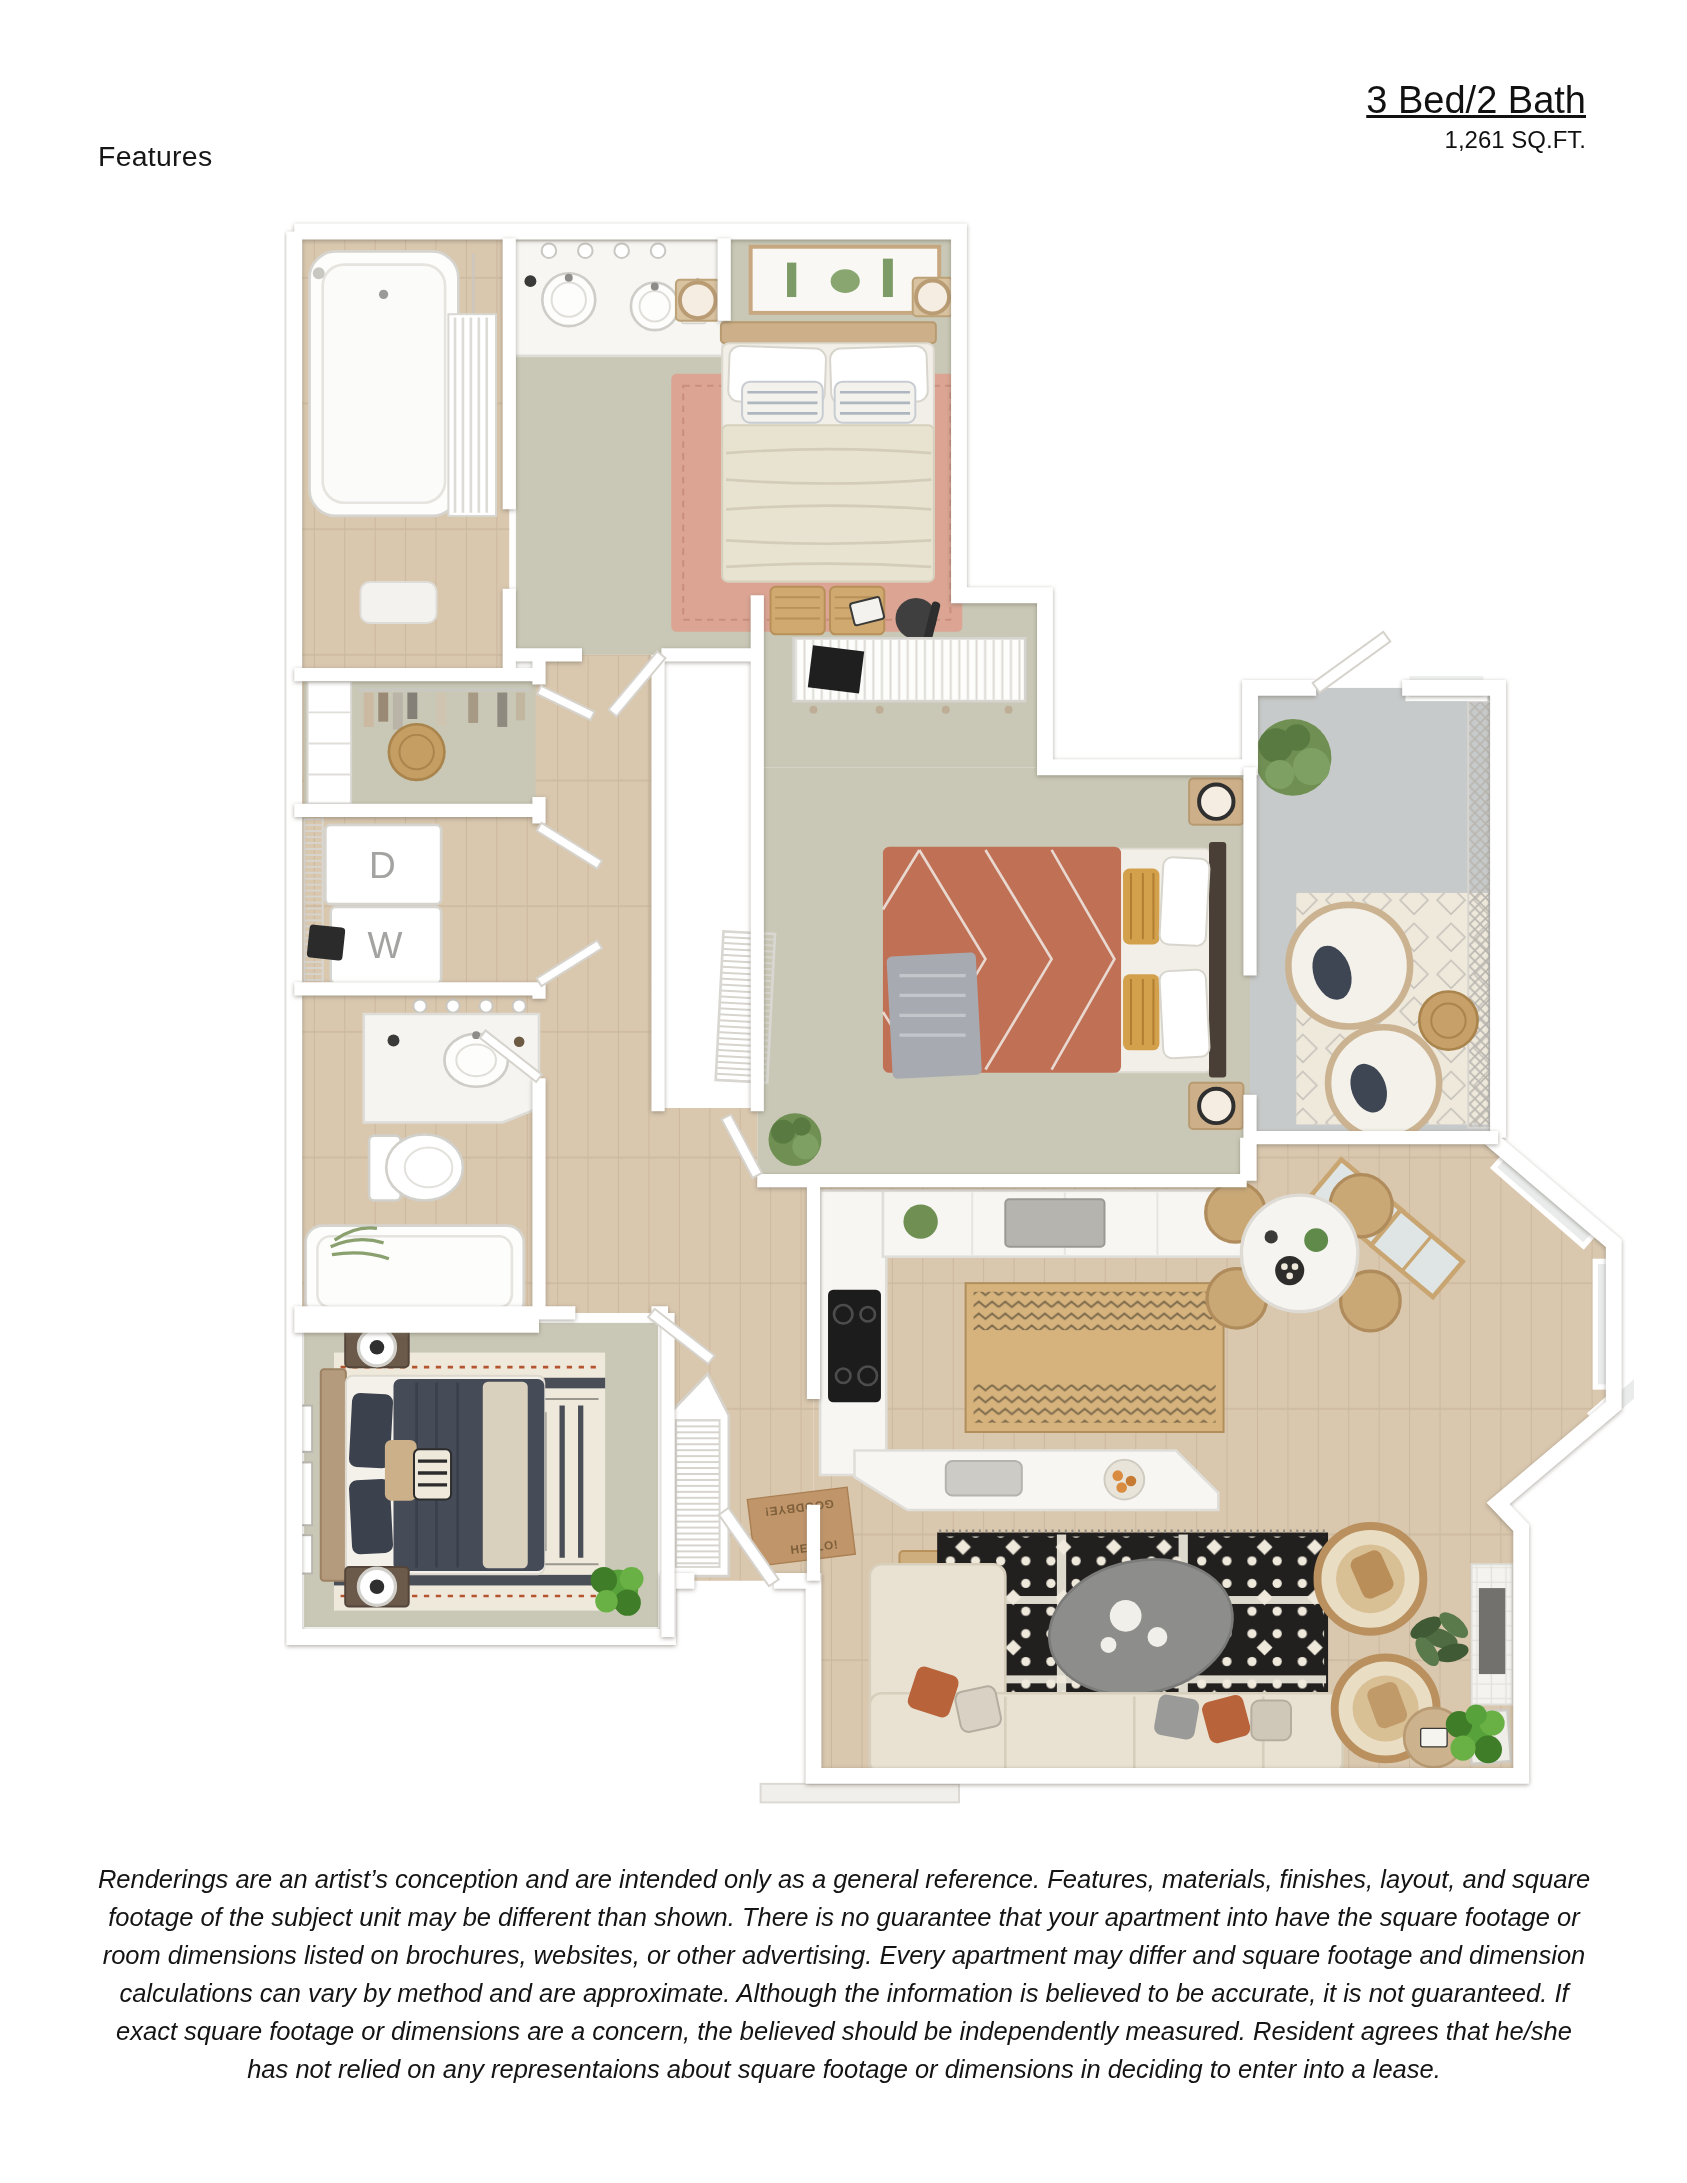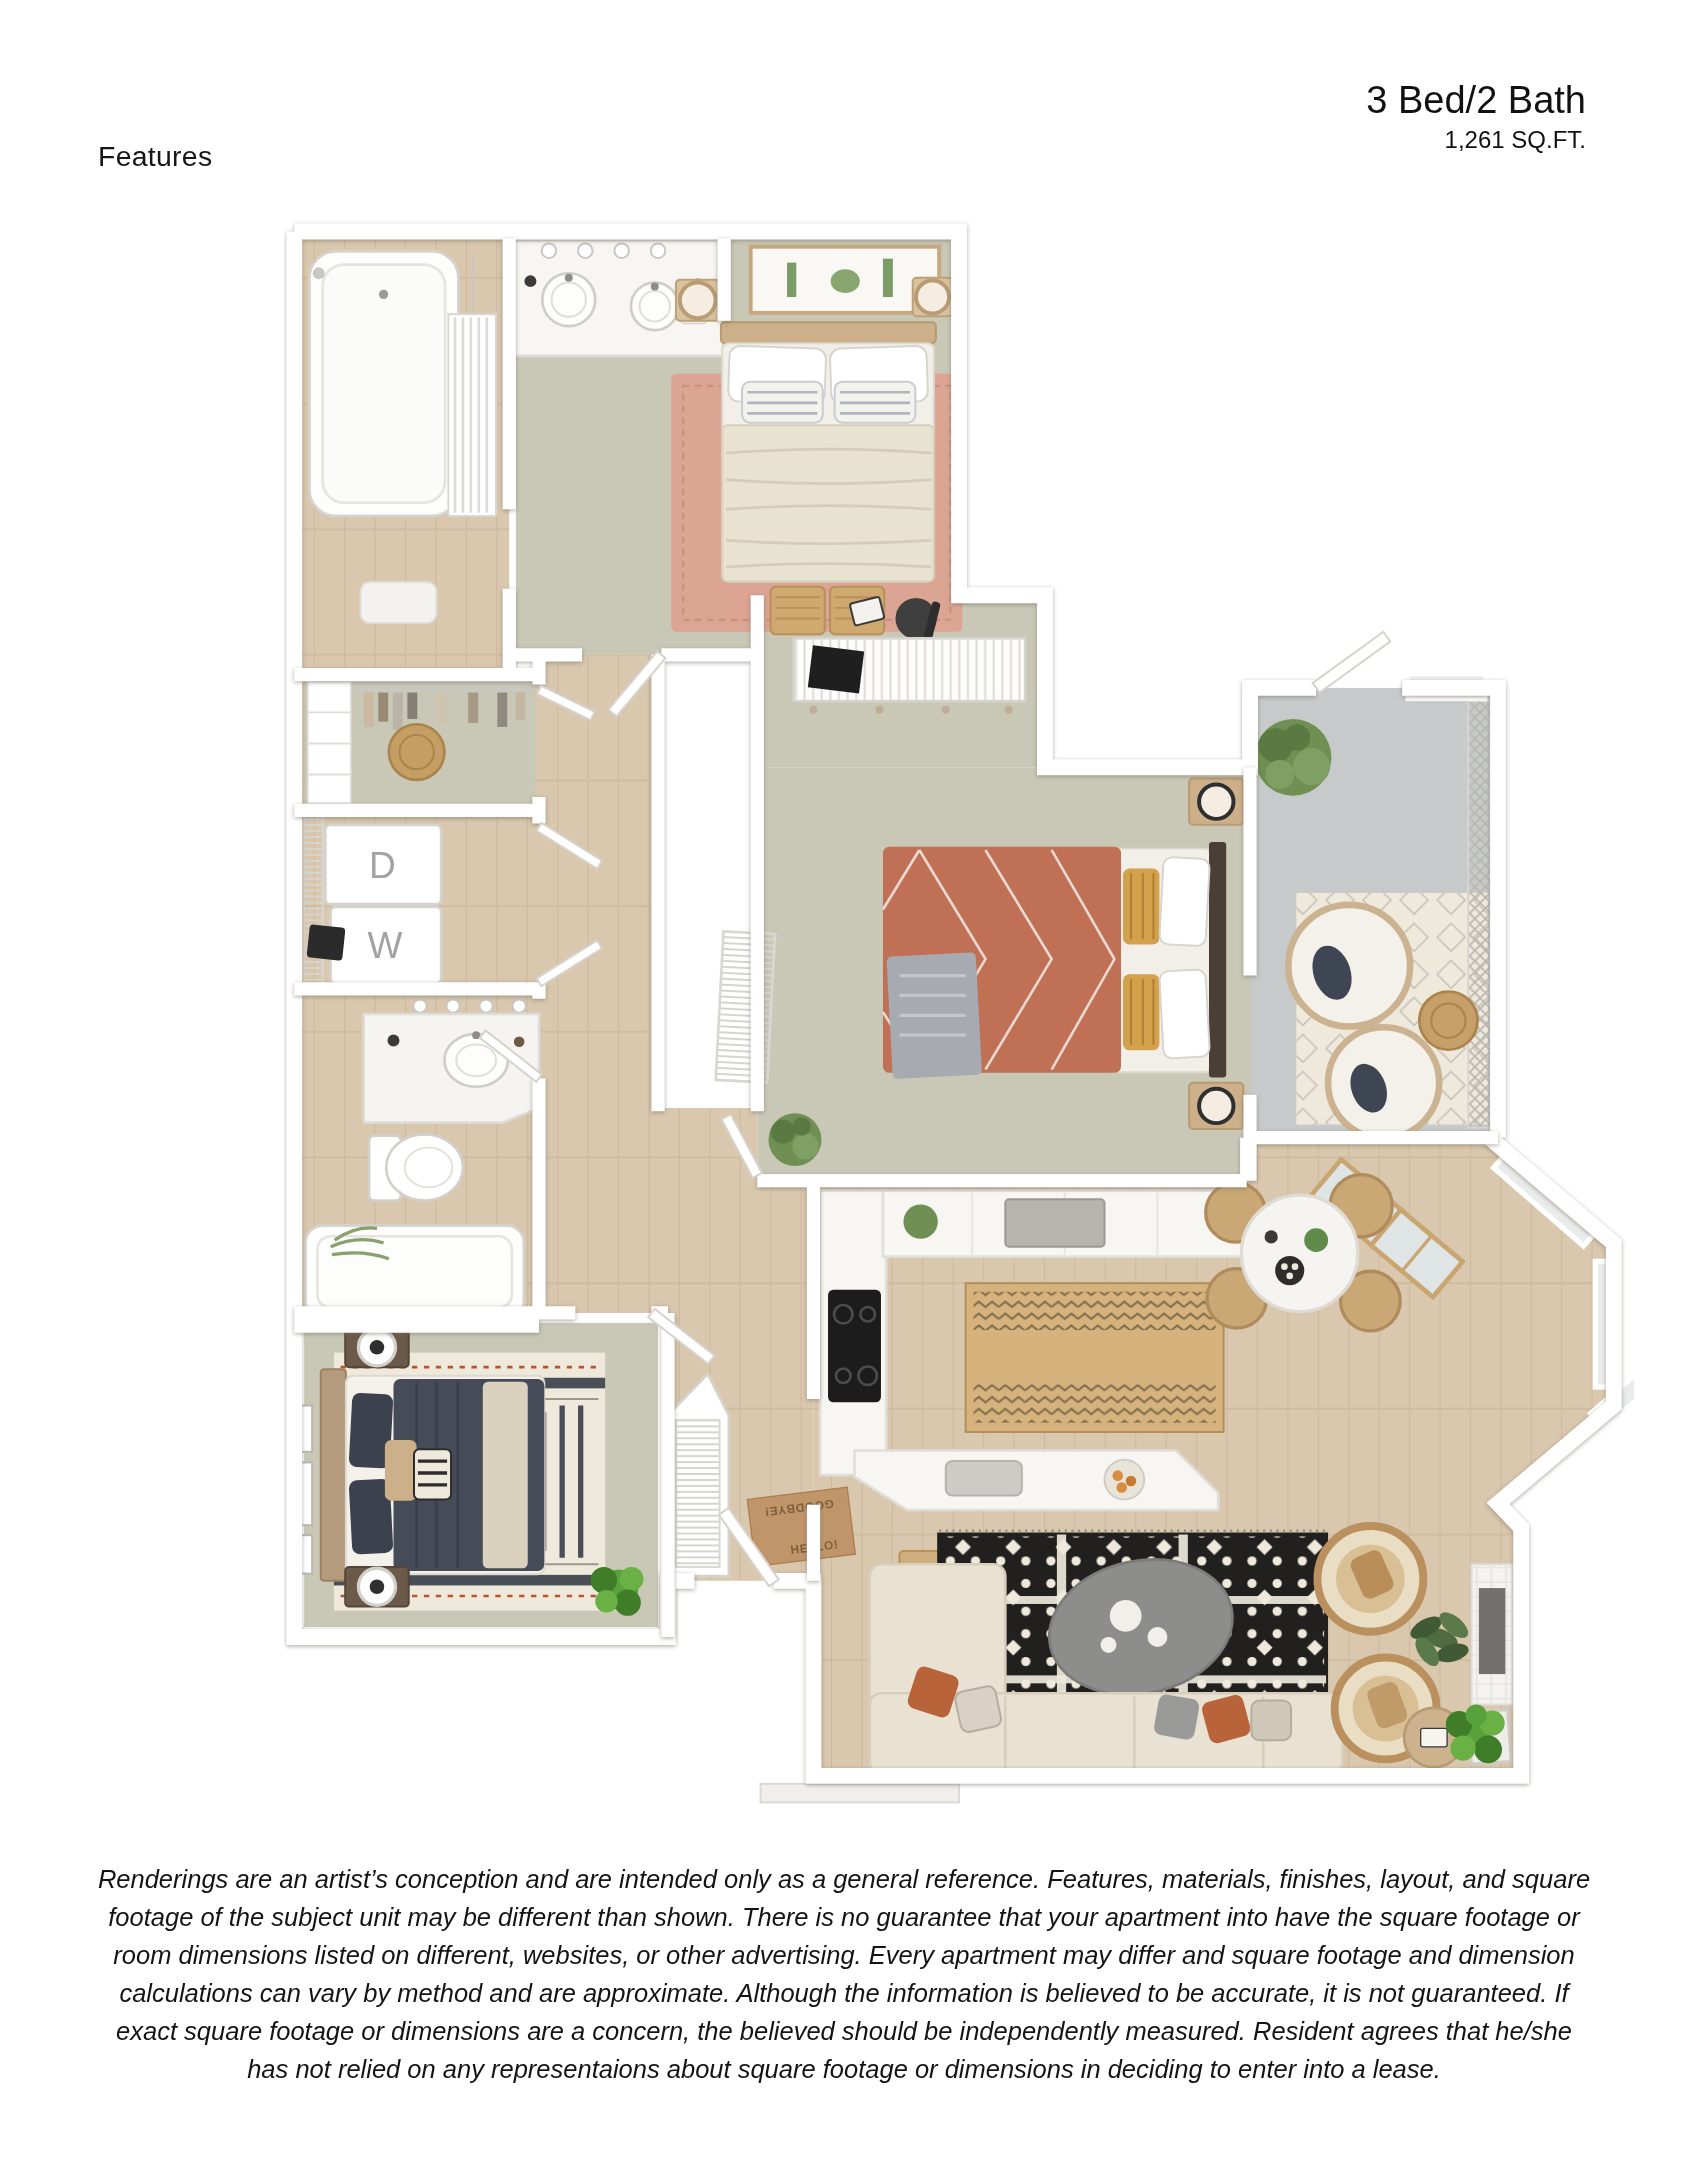--- a/index.html
+++ b/index.html
@@ -1,20 +1,20 @@
 <!DOCTYPE html>
 <html style="font-size:10.6px"><head>
 <meta charset="utf-8">
 <style>
   html,body{margin:0;padding:0;background:#ffffff;}
   #page{position:relative;width:1687px;height:2183px;background:#ffffff;overflow:hidden;
         font-family:"Liberation Sans",sans-serif;color:#1c1c1c;}
   #brand{position:absolute;left:98px;top:140px;font-size:28.4px;letter-spacing:0.3px;color:#161616;}
   #hdr-right{position:absolute;top:79px;right:101px;display:flex;flex-direction:column;align-items:flex-end;}
-  #unit-type{font-size:38px;line-height:42px;color:#111;}
+  #unit-type{font-size:38px;line-height:42px;color:#111;text-decoration:underline;}
   #unit-area{font-size:24px;line-height:37px;color:#111;}
   #plan{position:absolute;left:284px;top:215px;width:1350px;height:1594px;}
   #disclaimer{position:absolute;left:73px;top:1860px;width:1542px;text-align:center;
       font-style:italic;font-size:25.5px;line-height:38px;color:#141414;}
   .walls{fill:none;stroke-linecap:butt;stroke-linejoin:miter;
          filter:drop-shadow(0 2px 3px rgba(110,102,90,.55));}
   .leaf{fill:#ffffff;stroke:#d6d3cd;stroke-width:3;}
   text.dwlabel{font-family:"Liberation Sans",sans-serif;font-size:56px;fill:#a3a3a1;}
   text.matlabel{font-family:"Liberation Sans",sans-serif;font-size:18px;font-weight:bold;fill:#7d5f3a;letter-spacing:1px;}
 </style>
@@ -515,20 +515,20 @@
         </g>
       <g transform="translate(740,2068) rotate(-125)">
           <rect class="leaf" x="0" y="-9" width="132" height="18"></rect>
         </g>
     </g>
   </svg>
 
   <div id="disclaimer">
     <div>Renderings are an artist’s conception and are intended only as a general reference. Features, materials, finishes, layout, and square</div>
     <div>footage of the subject unit may be different than shown. There is no guarantee that your apartment into have the square footage or</div>
-    <div>room dimensions listed on different, websites, or other advertising. Every apartment may differ and square footage and dimension</div>
+    <div>room dimensions listed on brochures, websites, or other advertising. Every apartment may differ and square footage and dimension</div>
     <div>calculations can vary by method and are approximate. Although the information is believed to be accurate, it is not guaranteed. If</div>
     <div>exact square footage or dimensions are a concern, the believed should be independently measured. Resident agrees that he/she</div>
     <div>has not relied on any representaions about square footage or dimensions in deciding to enter into a lease.</div>
   </div>
 
 </div>
 
 
 </body></html>

